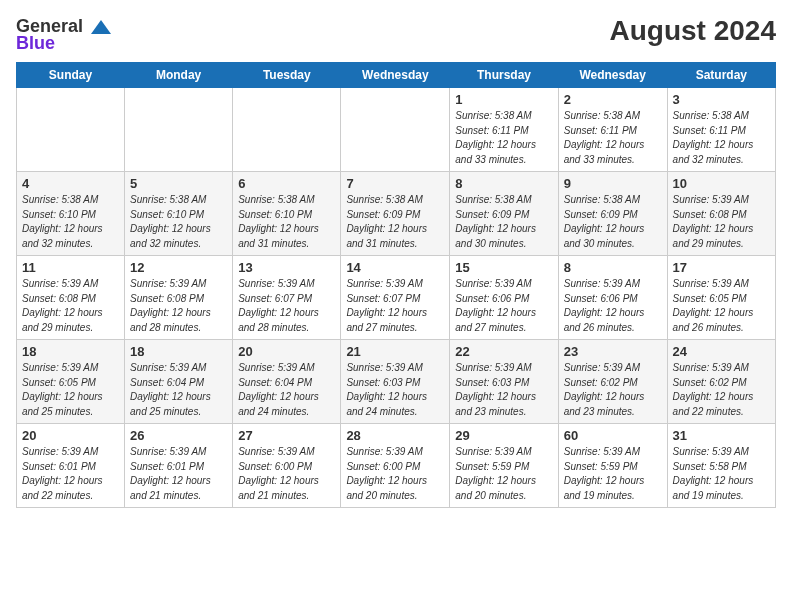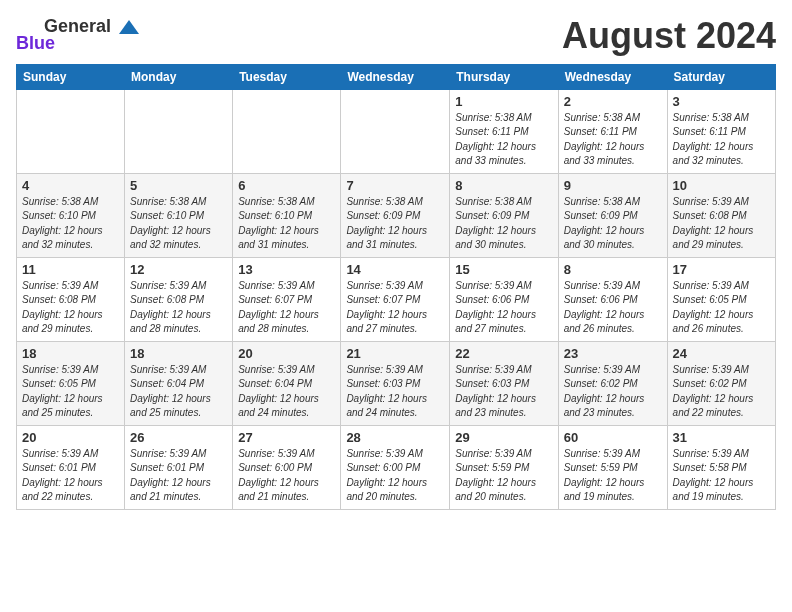--- a/index.html
+++ b/index.html
@@ -18,44 +18,43 @@
     }
     .logo {
       display: flex;
       flex-direction: column;
       align-items: flex-start;
     }
     .logo-row {
       display: flex;
       align-items: center;
       gap: 8px;
-      margin-left: 28px;
     }
     .title-area {
       text-align: right;
     }
     .calendar-title {
-      font-size: 36px;
+      font-size: 28px;
       font-weight: bold;
       color: #333;
       line-height: 1.1;
     }
     .calendar-subtitle {
       font-size: 14px;
       color: #555;
     }
     .calendar-table {
       width: 100%;
       border-collapse: collapse;
       font-size: 11px;
     }
     .calendar-table th {
       background-color: #1a6fb5;
       color: #fff;
-      text-align: left;
+      text-align: center;
       padding: 5px 6px;
       font-size: 12px;
       font-weight: bold;
       border: 1px solid #1a6fb5;
     }
     .calendar-table td {
       border: 1px solid #ccc;
       vertical-align: top;
       padding: 4px 5px;
       width: 110px;

